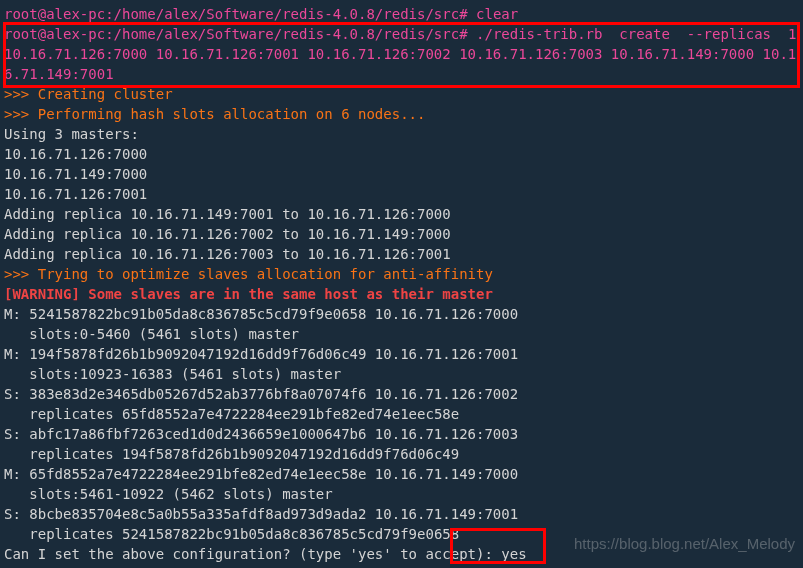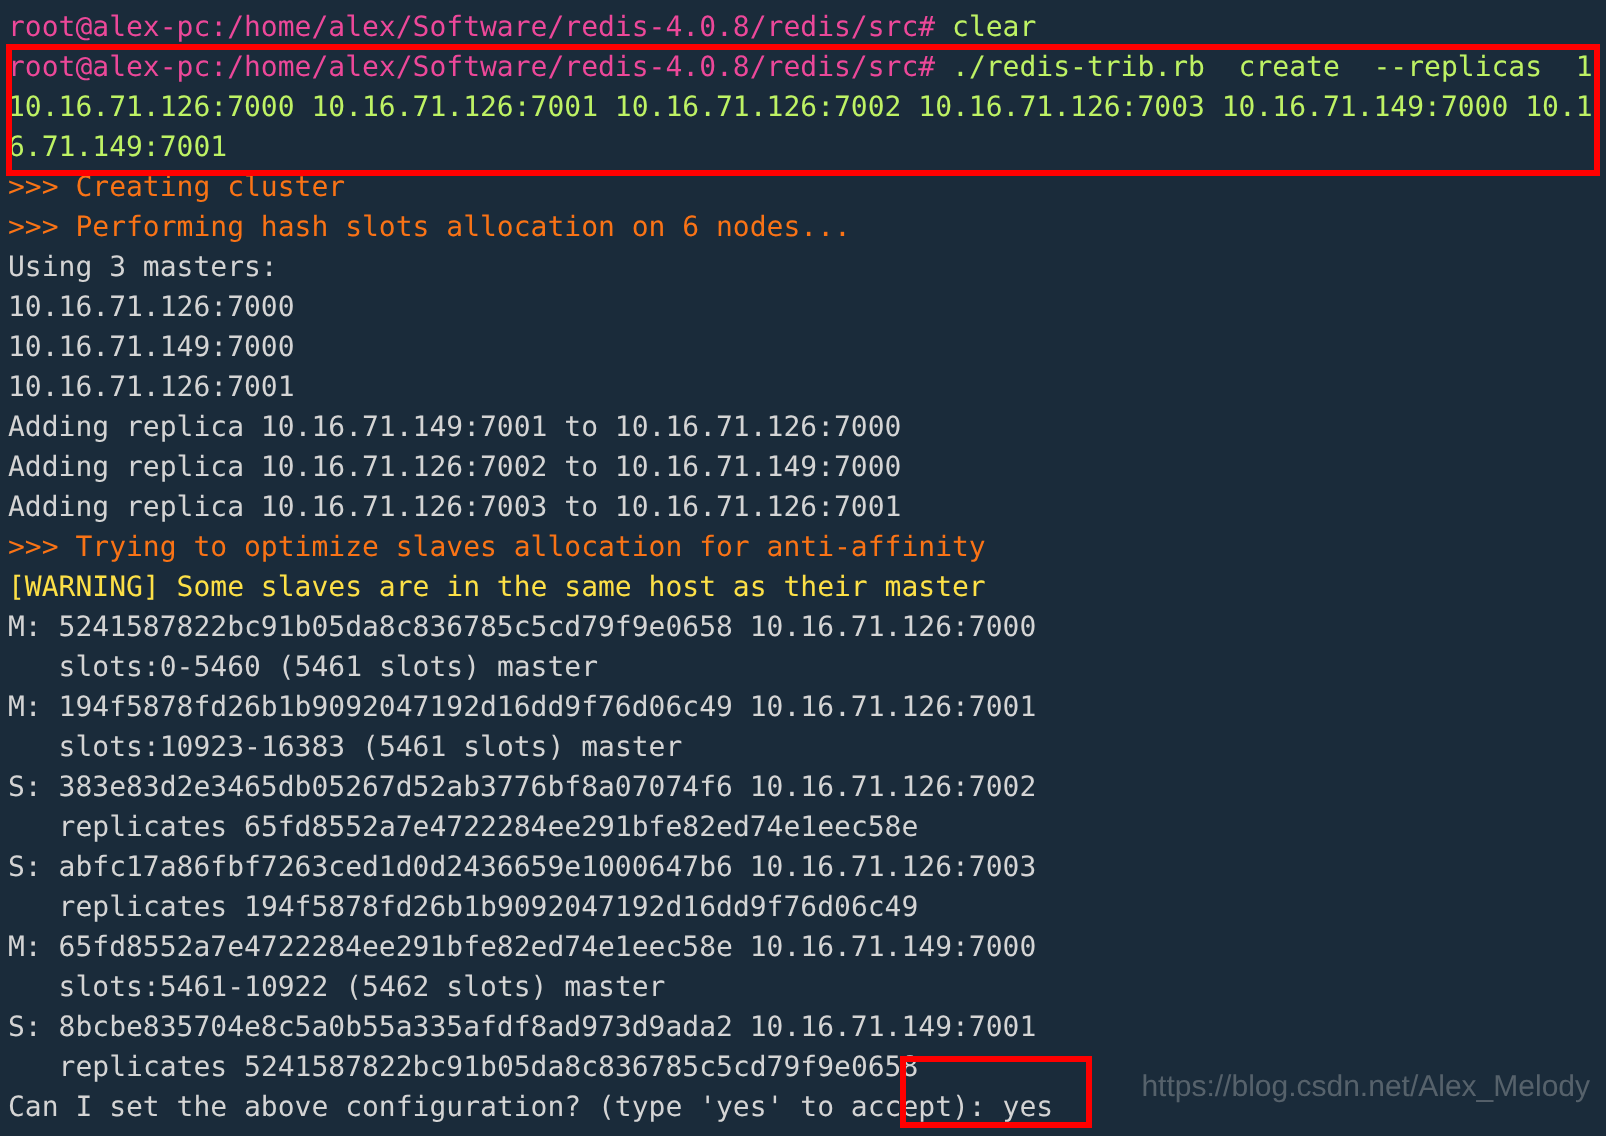--- a/index.html
+++ b/index.html
@@ -13,23 +13,23 @@
       height: 568px;
       overflow: hidden;
       position: relative;
       padding: 4px;
     }
     .terminal {
       white-space: pre-wrap;
       word-break: break-all;
     }
     .prompt-user { color: #ec4899; }
-    .cmd { color: #bef264; }
+    .cmd { color: #ec4899; }
     .teal { color: #f97316; }
-    .yellow { color: #fde047; }
+    .yellow { color: #ef4444; font-weight: bold; }
     .white { color: #d4d4d4; }
     .highlight-red {
       border: 3px solid #ff0000;
       position: absolute;
       top: 22px;
       left: 3px;
       right: 3px;
       height: 66px;
       pointer-events: none;
     }
@@ -53,13 +53,13 @@
     }
     .line { min-height: 20px; }
   </style>
 </head>
 <body>
 
 <div class="terminal" id="terminal"><div class="line"><span class="prompt-user">root@alex-pc:/home/alex/Software/redis-4.0.8/redis/src#</span><span class="cmd"> clear</span></div><div class="line"><span class="prompt-user">root@alex-pc:/home/alex/Software/redis-4.0.8/redis/src#</span><span class="cmd"> ./redis-trib.rb  create  --replicas  1 10.16.71.126:7000 10.16.71.126:7001 10.16.71.126:7002 10.16.71.126:7003 10.16.71.149:7000 10.16.71.149:7001</span></div><div class="line teal">&gt;&gt;&gt; Creating cluster</div><div class="line teal">&gt;&gt;&gt; Performing hash slots allocation on 6 nodes...</div><div class="line white">Using 3 masters:</div><div class="line white">10.16.71.126:7000</div><div class="line white">10.16.71.149:7000</div><div class="line white">10.16.71.126:7001</div><div class="line white">Adding replica 10.16.71.149:7001 to 10.16.71.126:7000</div><div class="line white">Adding replica 10.16.71.126:7002 to 10.16.71.149:7000</div><div class="line white">Adding replica 10.16.71.126:7003 to 10.16.71.126:7001</div><div class="line teal">&gt;&gt;&gt; Trying to optimize slaves allocation for anti-affinity</div><div class="line yellow">[WARNING] Some slaves are in the same host as their master</div><div class="line white">M: 5241587822bc91b05da8c836785c5cd79f9e0658 10.16.71.126:7000</div><div class="line white">   slots:0-5460 (5461 slots) master</div><div class="line white">M: 194f5878fd26b1b9092047192d16dd9f76d06c49 10.16.71.126:7001</div><div class="line white">   slots:10923-16383 (5461 slots) master</div><div class="line white">S: 383e83d2e3465db05267d52ab3776bf8a07074f6 10.16.71.126:7002</div><div class="line white">   replicates 65fd8552a7e4722284ee291bfe82ed74e1eec58e</div><div class="line white">S: abfc17a86fbf7263ced1d0d2436659e1000647b6 10.16.71.126:7003</div><div class="line white">   replicates 194f5878fd26b1b9092047192d16dd9f76d06c49</div><div class="line white">M: 65fd8552a7e4722284ee291bfe82ed74e1eec58e 10.16.71.149:7000</div><div class="line white">   slots:5461-10922 (5462 slots) master</div><div class="line white">S: 8bcbe835704e8c5a0b55a335afdf8ad973d9ada2 10.16.71.149:7001</div><div class="line white">   replicates 5241587822bc91b05da8c836785c5cd79f9e0658</div><div class="line white">Can I set the above configuration? (type 'yes' to accept): yes</div></div>
 
 <div class="highlight-red"></div>
 <div class="highlight-red-small"></div>
-<div class="watermark">https://blog.csdn.net/Alex_Melody</div>
+<div class="watermark">https://blog.blog.net/Alex_Melody</div>
 
 </body></html>

